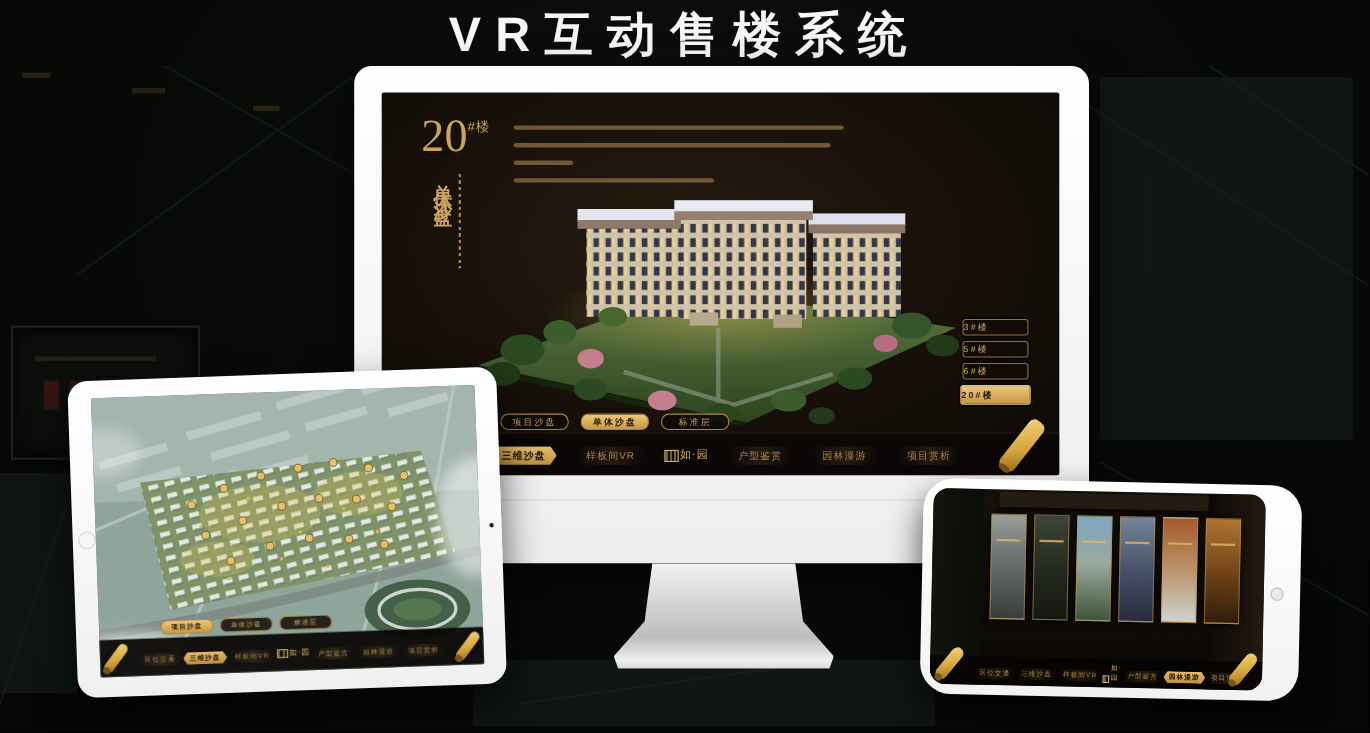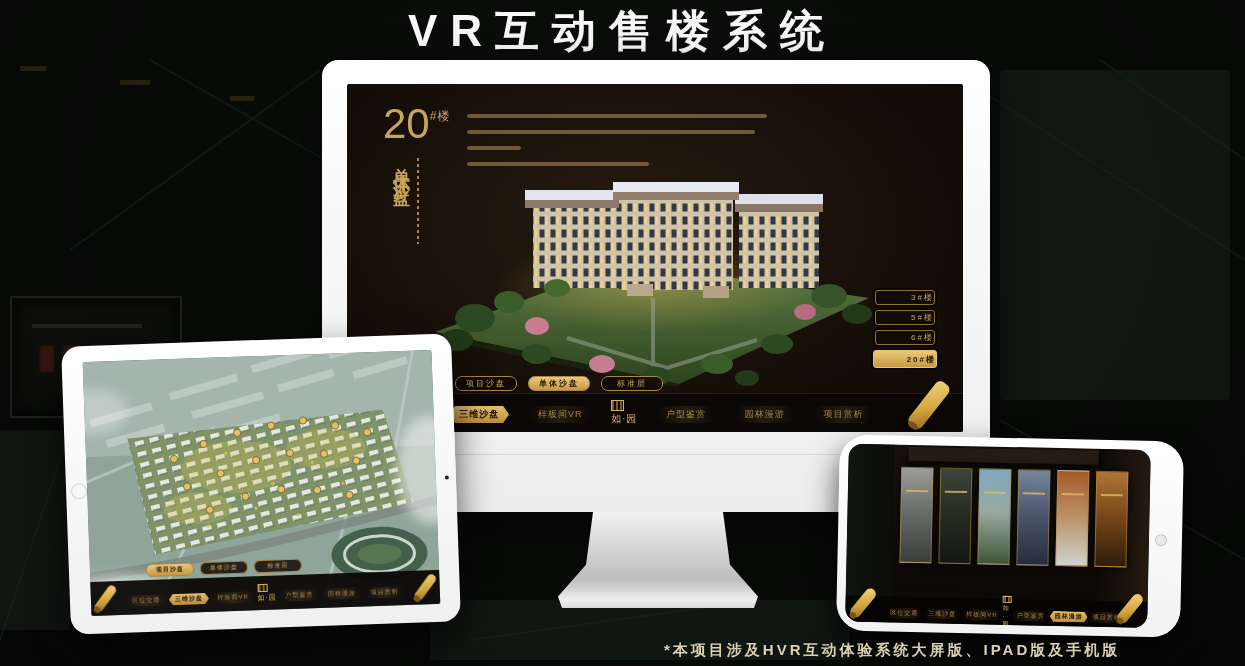--- a/index.html
+++ b/index.html
@@ -25,49 +25,49 @@
   .monitor .frame{position:absolute;left:0;top:0;width:668px;height:452px;background:linear-gradient(#ffffff,#ededed);
     border-radius:16px;box-shadow:0 16px 40px rgba(0,0,0,.6);}
   .monitor .chinline{position:absolute;left:0;top:394px;width:668px;height:1px;background:#d8d8d8;}
   .monitor .screen{position:absolute;left:25px;top:24px;width:616px;height:348px;overflow:hidden;border-radius:2px;
     background:radial-gradient(ellipse at 45% 40%, #261b10 0%, #171009 55%, #0d0906 100%);}
   .monitor .stand{position:absolute;left:236px;top:452px;width:200px;height:96px;
     background:linear-gradient(180deg,#f2f2f2 0%,#cfcfcf 45%,#bdbdbd 70%,#efefef 92%,#d9d9d9 100%);
     clip-path:polygon(17.5% 0, 82.5% 0, 86% 55%, 100% 88%, 98% 100%, 2% 100%, 0 88%, 14% 55%);}
   
   .floor{position:absolute;left:36px;top:20px;color:#c9a45c;}
-  .floor .num{font-family:Liberation Sans, sans-serif;font-size:42px;line-height:40px;}
+  .floor .num{font-family:Liberation Serif, serif;font-size:42px;line-height:40px;}
   .floor .suf{font-size:12px;vertical-align:18px;letter-spacing:1px;}
   .vtitle{position:absolute;left:44px;top:70px;writing-mode:vertical-rl;color:#c9a45c;
     font-family:"DejaVu Serif", serif;font-size:17px;letter-spacing:7px;font-weight:700;}
   .vdots{position:absolute;left:70px;top:74px;width:2px;height:86px;
     background:repeating-linear-gradient(180deg, rgba(201,164,92,.8) 0 3px, transparent 3px 6px);}
   
   .para{position:absolute;left:120px;top:30px;}
   .para div{height:4px;border-radius:2px;background:rgba(186,146,84,.55);margin-bottom:12px;}
   .para .l1{width:300px}.para .l2{width:288px}.para .l3{width:54px}.para .l4{width:182px}
   
   .bld-col{position:absolute;right:26px;top:206px;display:flex;flex-direction:column;gap:5px;align-items:center;}
-  .bld-btn{width:58px;height:13px;display:flex;align-items:center;justify-content:flex-end;
+  .bld-btn{width:58px;height:13px;display:flex;align-items:center;justify-content:flex-start;
     border:1px solid #8f6f3a;border-radius:3px;background:rgba(18,12,7,.85);
     color:#c9a45c;font-size:8px;letter-spacing:2px;box-shadow:0 0 0 2px rgba(0,0,0,.5);}
   .bld-btn.active{width:62px;height:16px;background:linear-gradient(#ecc87c,#c79844);
     color:#2a1a06;font-weight:700;border-color:#e8c77a;}
   
   .tabs{position:absolute;left:108px;top:292px;display:flex;gap:11px;}
   .tab{min-width:48px;height:13px;padding:0 6px;display:flex;align-items:center;justify-content:center;
     border:1px solid #a9854a;border-radius:7px;background:rgba(16,11,6,.85);color:#c9a45c;
     font-size:8px;letter-spacing:2px;}
   .tab.active{background:linear-gradient(#ecc87c,#c79844);color:#2a1a06;font-weight:700;}
   
   .orn{display:inline-block;padding:2px 10px;color:#a8854c;letter-spacing:1px;
     background:linear-gradient(90deg, rgba(160,120,60,0), rgba(160,120,60,.18), rgba(160,120,60,0));
     clip-path:polygon(10% 0,90% 0,100% 50%,90% 100%,10% 100%,0 50%);white-space:nowrap;}
   .orn.active{background:linear-gradient(#e6bf6d,#bd8e3b);color:#1d1206;font-weight:700;}
-  .logo{display:flex;flex-direction:column;align-items:flex-start;gap:1px;}
+  .logo{display:flex;flex-direction:row;align-items:flex-end;gap:1px;}
   .logo .seal{width:11px;height:9px;border:1px solid #d9b35c;background:
     repeating-linear-gradient(90deg, rgba(217,179,92,.5) 0 2px, transparent 2px 4px);}
   .logo .lname{color:#d9b35c;font-family:"DejaVu Serif", serif;letter-spacing:1px;}
   .scroll{position:absolute;background:linear-gradient(135deg,#f3d37c 0%,#d8a83f 55%,#9d6f22 100%);
     border-radius:6px;transform:rotate(38deg);box-shadow:0 2px 4px rgba(0,0,0,.6);}
   .scroll:after{content:"";position:absolute;left:15%;bottom:-2px;width:70%;height:6px;border-radius:50%;
     background:#7a5518;}
   .m-nav{position:absolute;left:0;right:0;bottom:0;height:38px;background:#0a0706;border-top:1px solid #271c0f;
     display:flex;align-items:center;justify-content:space-around;padding:0 80px 0 14px;}
   .m-nav .orn{font-size:9px;}
@@ -431,15 +431,14 @@
           <span class="lname">如·园</span>
         </div>
         <div><span class="orn">户型鉴赏</span></div>
         <div><span class="orn active">园林漫游</span></div>
         <div><span class="orn">项目赏析</span></div>
         <div class="scroll p-scroll-r"></div>
       </div>
     </div>
   </div>
 
-  <div class="footnote">*本项目涉及HVR互动体验系统大屏版、IPAD版及手机版</div>
 
 </div>
 
 </body></html>

